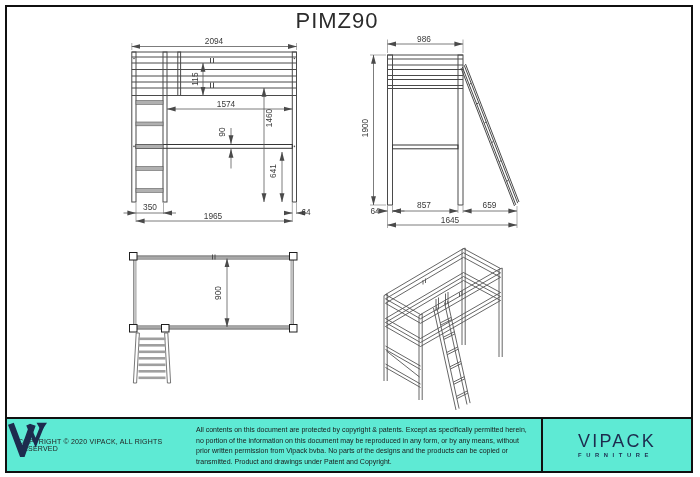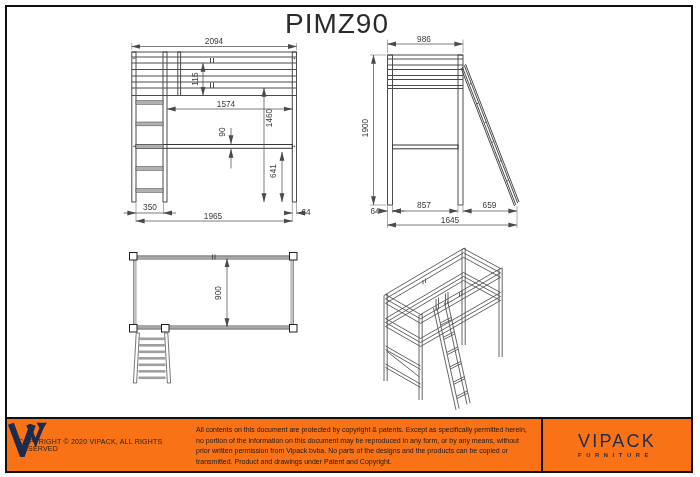--- a/index.html
+++ b/index.html
@@ -1,33 +1,33 @@
 <!DOCTYPE html>
 <html><head>
 <meta charset="utf-8">
 <style>
   html,body{margin:0;padding:0;background:#ffffff;}
   body{width:700px;height:477px;position:relative;overflow:hidden;
        font-family:"Liberation Sans",sans-serif;}
   .sheet{position:absolute;left:5px;top:5px;width:688px;height:466px;
          border:2.6px solid #101010;box-sizing:border-box;background:#fff;}
   .title{position:absolute;left:237px;top:8px;width:200px;text-align:center;
-         font-size:28px;letter-spacing:1px;color:#2b2b2b;font-weight:400;}
+         font-size:22px;letter-spacing:1px;color:#2b2b2b;font-weight:400;}
   svg{position:absolute;left:0;top:0;}
   .g{stroke:#4a4a4a;stroke-width:1;fill:none;}
   .gt{stroke:#353535;stroke-width:1;fill:none;}
   .dim{stroke:#5a5a5a;stroke-width:.8;fill:none;}
   .ext{stroke:#777;stroke-width:.6;fill:none;}
   .dt{font-family:"Liberation Sans",sans-serif;font-size:8.3px;fill:#3a3a3a;text-anchor:middle;}
   .rung{fill:#b0b0b0;stroke:#5a5a5a;stroke-width:.6;}
   .grayband{fill:#a8a8a8;stroke:#5a5a5a;stroke-width:.5;}
   .post2{fill:#ffffff;stroke:#1f1f1f;stroke-width:1;}
   .iso{stroke:#555;stroke-width:.9;fill:none;}
   .footer{position:absolute;left:5px;bottom:4px;width:688px;height:56px;
-          border:2.6px solid #101010;box-sizing:border-box;background:#f97316;
+          border:2.6px solid #101010;box-sizing:border-box;background:#5eead4;
           display:flex;align-items:stretch;}
   .cell-copyright{width:176px;display:flex;align-items:center;padding-left:11px;
           font-size:7px;color:#222;letter-spacing:.2px;}
   .cell-disclaimer{flex:1;padding:6px 10px 0 2px;font-size:7px;line-height:10.6px;color:#1a1a1a;}
   .cell-logo{width:148px;border-left:2.6px solid #101010;display:flex;
           align-items:center;justify-content:center;gap:7px;}
   .brand{font-size:18px;letter-spacing:2.2px;color:#1d2b4e;font-weight:500;line-height:1;}
   .tagline{font-size:5.8px;letter-spacing:4.6px;color:#1d2b4e;margin-top:2px;font-weight:600;}
 </style>
 </head>

